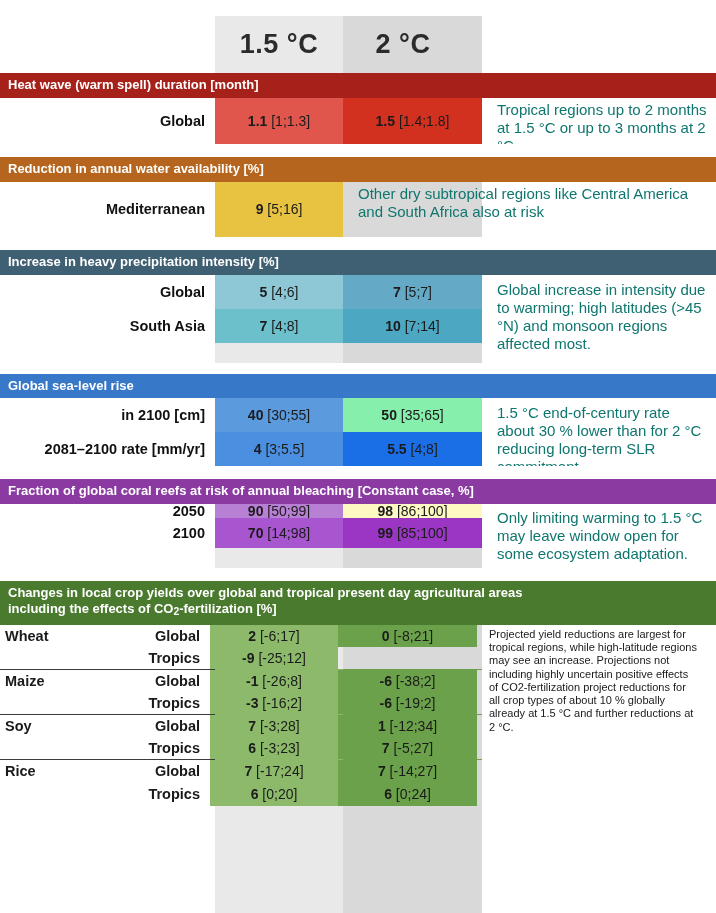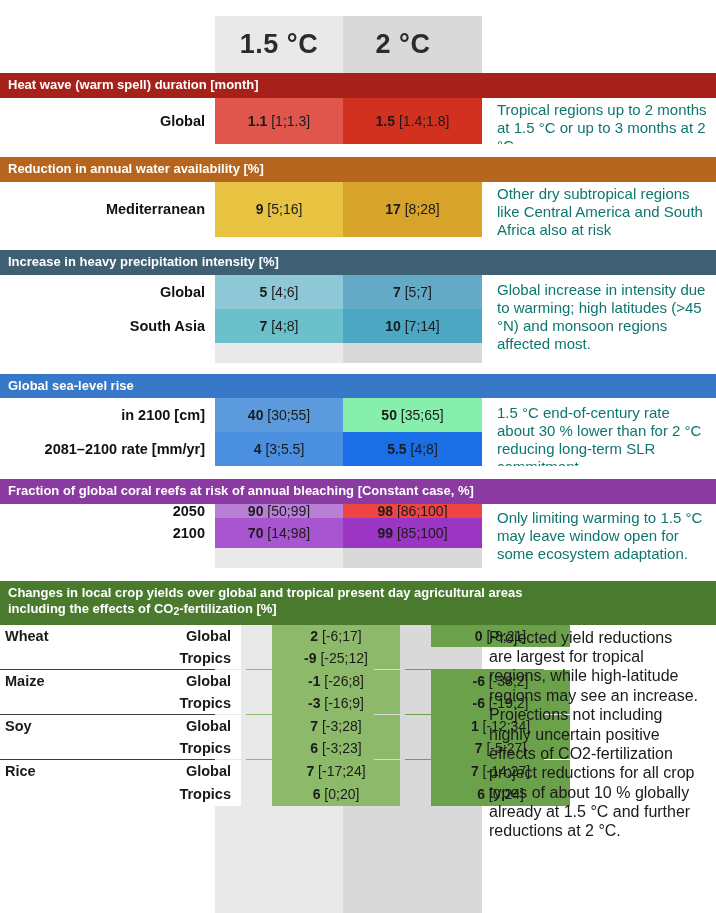--- a/index.html
+++ b/index.html
@@ -96,21 +96,20 @@
   }
   .note-inner { display: block; }
 
   .gap { height: 13px; background: #ffffff; position: relative; z-index: 3; }
   .gap.small { height: 11px; }
 
   
   .crop-row {
     display: flex;
     align-items: stretch;
-    gap: 31px;
   }
   .crop-name {
     width: 108px;
     font-weight: bold;
     font-size: 14.5px;
     padding-left: 5px;
     display: flex;
     align-items: center;
     background: #ffffff;
   }
@@ -131,21 +130,21 @@
   .hr-line {
     height: 1px;
     background: #3c3c3c;
     width: 215px;
   }
   .crop-note {
     position: absolute;
     left: 482px;
     top: 0;
     width: 234px;
-    font-size: 16px;
+    font-size: 11px;
     line-height: 1.21;
     padding: 3px 18px 0 7px;
     z-index: 4;
   }
   .sub { font-size: 0.8em; vertical-align: -0.18em; }
 </style>
 </head>
 <body>
 
 <div class="sheet">
@@ -178,23 +177,20 @@
 
     <div class="gap"></div>
 
     <div class="section">
       <div class="sec-title" style="background:#b5651d">Reduction in annual water availability [%]</div>
       <div class="row" style="height:55px">
         <div class="rlabel">Mediterranean</div>
         <div class="cell c1w" style="background:#e8c341">
           <span>9</span>&nbsp;<span class="rng">[5;16]</span>
         </div>
-        <div class="cell c2w" style="background:#d8a32a">
-          <span>17</span>&nbsp;<span class="rng">[8;28]</span>
-        </div>
         <div class="note">
           <span class="note-inner">Other dry subtropical regions like Central America and South Africa also at risk</span>
         </div>
       </div>
     </div>
 
     <div class="gap"></div>
 
     <div class="section">
       <div class="sec-title" style="background:#3f5f72">Increase in heavy precipitation intensity [%]</div>
@@ -258,21 +254,21 @@
 
     <div class="gap"></div>
 
     <div class="section">
       <div class="sec-title" style="background:#8a3aa0">Fraction of global coral reefs at risk of annual bleaching [Constant case, %]</div>
       <div class="row" style="height:14px">
         <div class="rlabel">2050</div>
         <div class="cell c1w" style="background:#b780d4">
           <span>90</span>&nbsp;<span class="rng">[50;99]</span>
         </div>
-        <div class="cell c2w" style="background:#ef4444">
+        <div class="cell c2w" style="background:#fef9c3">
           <span>98</span>&nbsp;<span class="rng">[86;100]</span>
         </div>
         <div class="note" style="padding-top:5px">
           <span class="note-inner">Only limiting warming to 1.5 °C may leave window open for some ecosystem adaptation.</span>
         </div>
       </div>
       <div class="row" style="height:30px">
         <div class="rlabel">2100</div>
         <div class="cell c1w" style="background:#a855d0">
           <span>70</span>&nbsp;<span class="rng">[14;98]</span>
@@ -333,21 +329,21 @@
             <span>-1</span>&nbsp;<span class="rng">[-26;8]</span>
           </div>
           <div class="cell c2w" style="background:#6ba14a">
             <span>-6</span>&nbsp;<span class="rng">[-38;2]</span>
           </div>
         </div>
         <div class="crop-row" style="height:22px">
           <div class="crop-name"></div>
           <div class="crop-scope">Tropics</div>
           <div class="cell c1w" style="background:#8cba6a">
-            <span>-3</span>&nbsp;<span class="rng">[-16;9]</span>
+            <span>-3</span>&nbsp;<span class="rng">[-16;2]</span>
           </div>
           <div class="cell c2w" style="background:#6ba14a">
             <span>-6</span>&nbsp;<span class="rng">[-19;2]</span>
           </div>
         </div>
         <div class="crop-row">
           <div class="hr-line"></div>
           <div class="cell c1w" style="background:#8cba6a;height:1px"></div>
           <div class="cell c2w" style="background:#6ba14a;height:1px"></div>
         </div>

